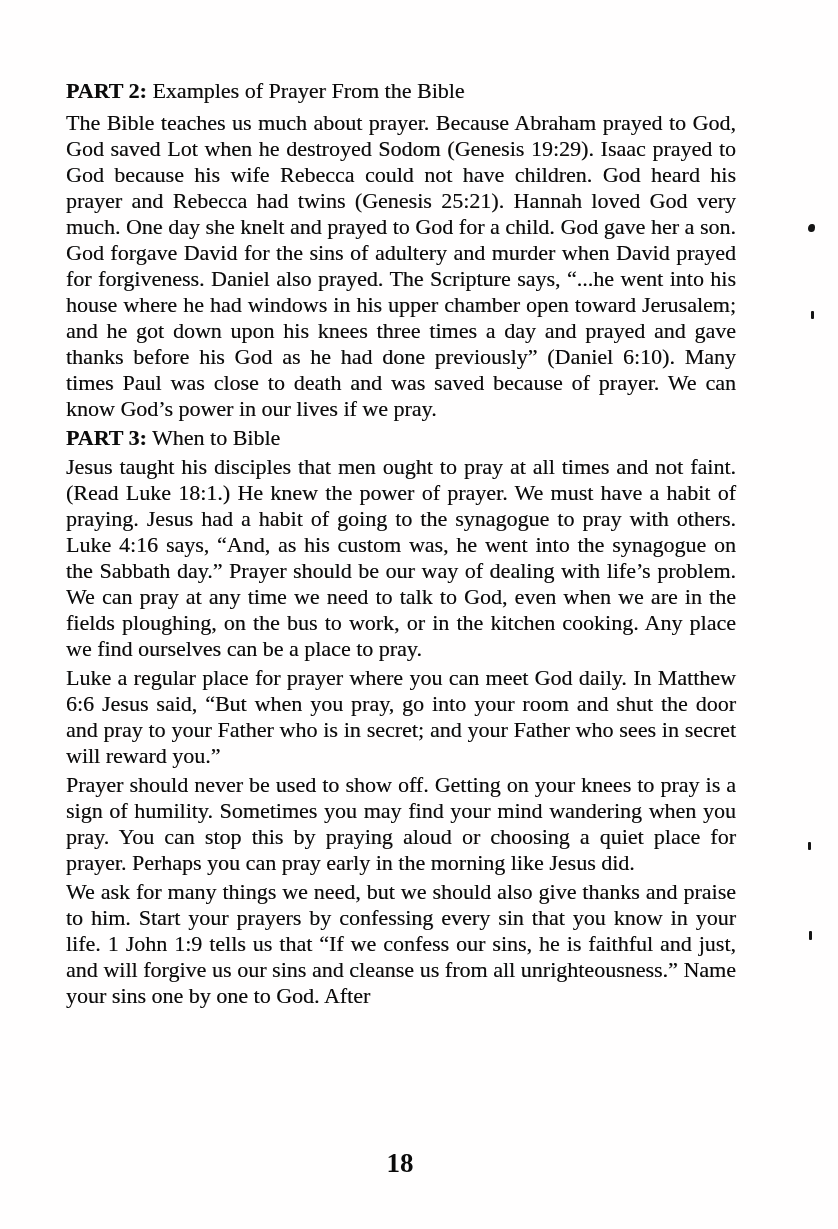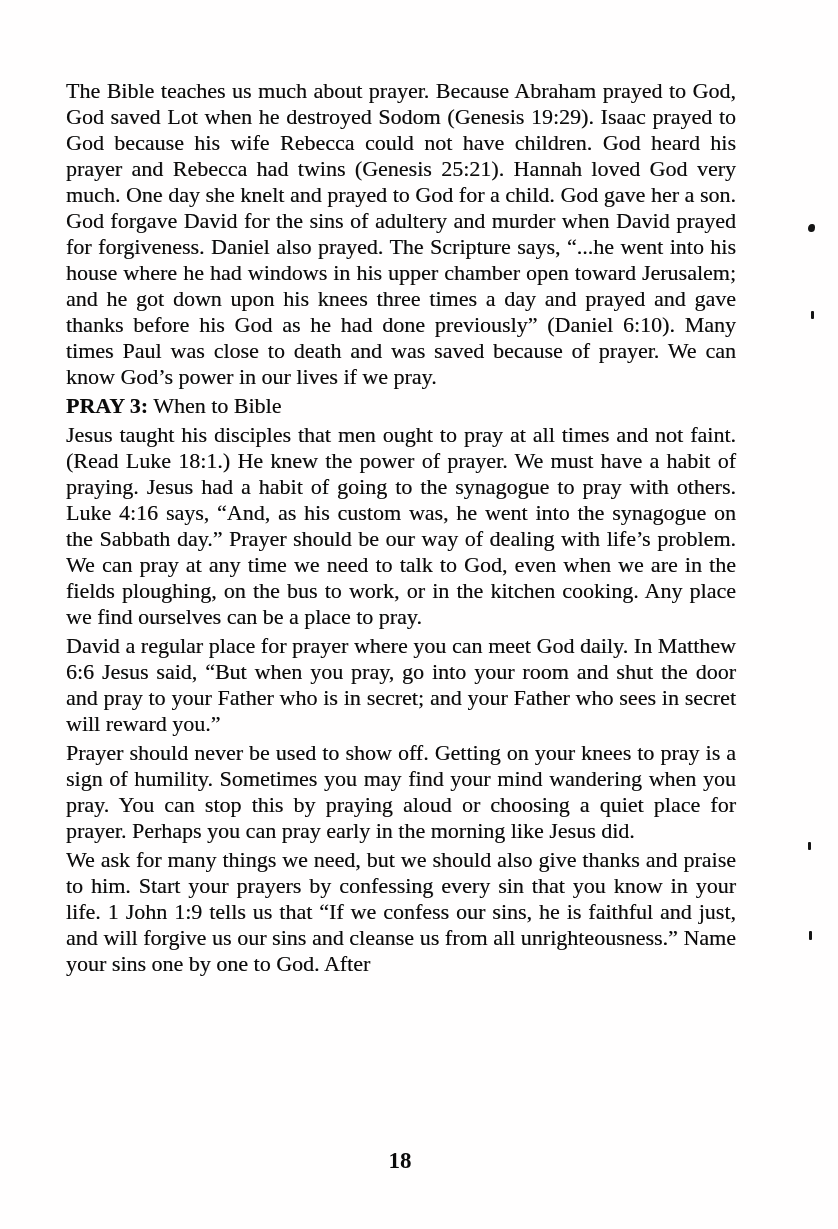--- a/index.html
+++ b/index.html
@@ -38,48 +38,49 @@
   .para {
     margin: 0 0 3px 0;
   }
   .page-number {
     position: absolute;
     top: 1148px;
     left: 365px;
     width: 70px;
     text-align: center;
     font-family: "Liberation Serif", "DejaVu Serif", serif;
-    font-size: 23px;
+    font-size: 27px;
     font-weight: bold;
     color: #0b0b0b;
   }
   .speck {
     position: absolute;
     background: #151515;
   }
   .speck--blob   { left: 808px; top: 224px; width: 7px; height: 8px; border-radius: 60% 40% 55% 45%; }
   .speck--tick-1 { left: 811px; top: 311px; width: 3px; height: 8px; border-radius: 1px; }
   .speck--tick-2 { left: 808px; top: 842px; width: 3px; height: 8px; border-radius: 1px; }
   .speck--tick-3 { left: 809px; top: 931px; width: 3px; height: 9px; border-radius: 1px; }
 </style>
 </head>
 <body>
 
 <div class="page">
 
   <main class="text-block">
 
+    <h2 class="heading heading--first"><span class="hlabel">PART 2:</span><span class="htitle"> Examples of Prayer From the Bible</span></h2>
 
     <p class="para">The Bible teaches us much about prayer. Because Abraham prayed to God, God saved Lot when he destroyed Sodom (Genesis 19:29). Isaac prayed to God because his wife Rebecca could not have children. God heard his prayer and Rebecca had twins (Genesis 25:21). Hannah loved God very much. One day she knelt and prayed to God for a child. God gave her a son. God forgave David for the sins of adultery and murder when David prayed for forgiveness. Daniel also prayed. The Scripture says, “...he went into his house where he had windows in his upper chamber open toward Jerusalem; and he got down upon his knees three times a day and prayed and gave thanks before his God as he had done previously” (Daniel 6:10). Many times Paul was close to death and was saved because of prayer. We can know God’s power in our lives if we pray.</p>
 
-    <h2 class="heading"><span class="hlabel">PRAY 3:</span><span class="htitle"> When to Bible</span></h2>
+    <h2 class="heading"><span class="hlabel">PART 3:</span><span class="htitle"> When to Bible</span></h2>
 
     <p class="para">Jesus taught his disciples that men ought to pray at all times and not faint. (Read Luke 18:1.) He knew the power of prayer. We must have a habit of praying. Jesus had a habit of going to the synagogue to pray with others. Luke 4:16 says, “And, as his custom was, he went into the synagogue on the Sabbath day.” Prayer should be our way of dealing with life’s problem. We can pray at any time we need to talk to God, even when we are in the fields ploughing, on the bus to work, or in the kitchen cooking. Any place we find ourselves can be a place to pray.</p>
 
-    <p class="para">David a regular place for prayer where you can meet God daily. In Matthew 6:6 Jesus said, “But when you pray, go into your room and shut the door and pray to your Father who is in secret; and your Father who sees in secret will reward you.”</p>
+    <p class="para">Luke a regular place for prayer where you can meet God daily. In Matthew 6:6 Jesus said, “But when you pray, go into your room and shut the door and pray to your Father who is in secret; and your Father who sees in secret will reward you.”</p>
 
     <p class="para">Prayer should never be used to show off. Getting on your knees to pray is a sign of humility. Sometimes you may find your mind wandering when you pray. You can stop this by praying aloud or choosing a quiet place for prayer. Perhaps you can pray early in the morning like Jesus did.</p>
 
 
     <p class="para">We ask for many things we need, but we should also give thanks and praise to him. Start your prayers by confessing every sin that you know in your life. 1 John 1:9 tells us that “If we confess our sins, he is faithful and just, and will forgive us our sins and cleanse us from all unrighteousness.” Name your sins one by one to God. After</p>
 
   </main>
 
   <div class="page-number">18</div>
 

